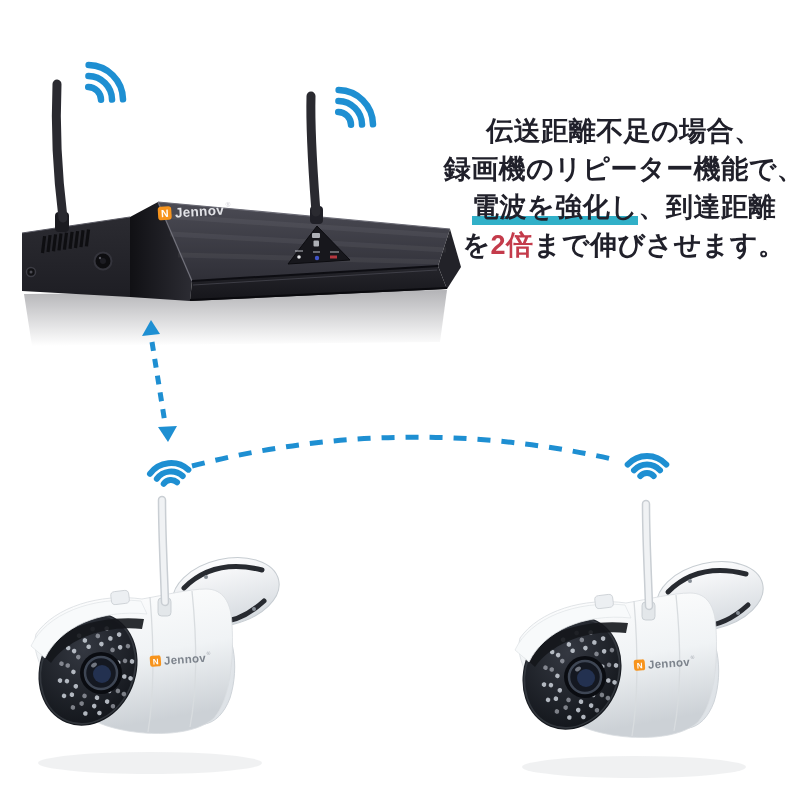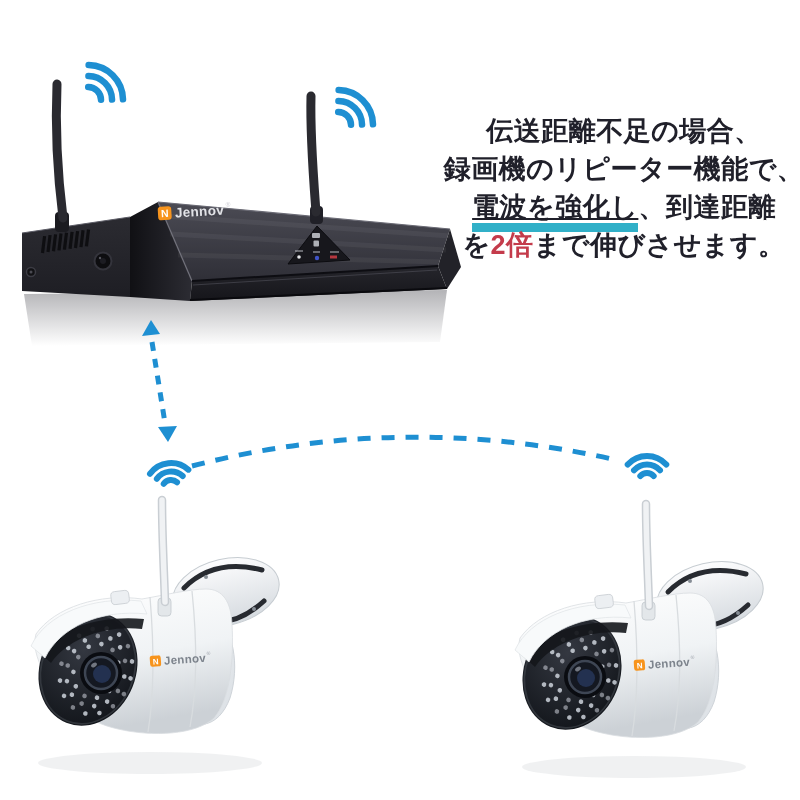--- a/index.html
+++ b/index.html
@@ -2,21 +2,21 @@
 <html><head>
 <meta charset="utf-8">
 <style>
   html,body{margin:0;padding:0;background:#ffffff;}
   .stage{position:relative;width:800px;height:800px;background:#ffffff;overflow:hidden;
          font-family:"Liberation Sans","DejaVu Sans",sans-serif;}
   .stage svg{position:absolute;left:0;top:0;}
   .headline{position:absolute;left:442px;top:112px;width:364px;text-align:center;
             font-weight:700;font-size:27px;line-height:38px;letter-spacing:.5px;color:#20202a;}
   .hl-mark{background:linear-gradient(#31b0c8,#31b0c8) no-repeat left bottom/100% 9px;
-           padding-bottom:10px;text-decoration:underline;}
+           padding-bottom:3px;}
   .hl-red{color:#c43b4b;text-align:center;}
   .svgtext{font-family:"Liberation Sans","DejaVu Sans",sans-serif;}
 </style>
 </head>
 <body>
 
 <div class="stage">
 
 <svg width="800" height="800" viewBox="0 0 800 800">
   <defs>

